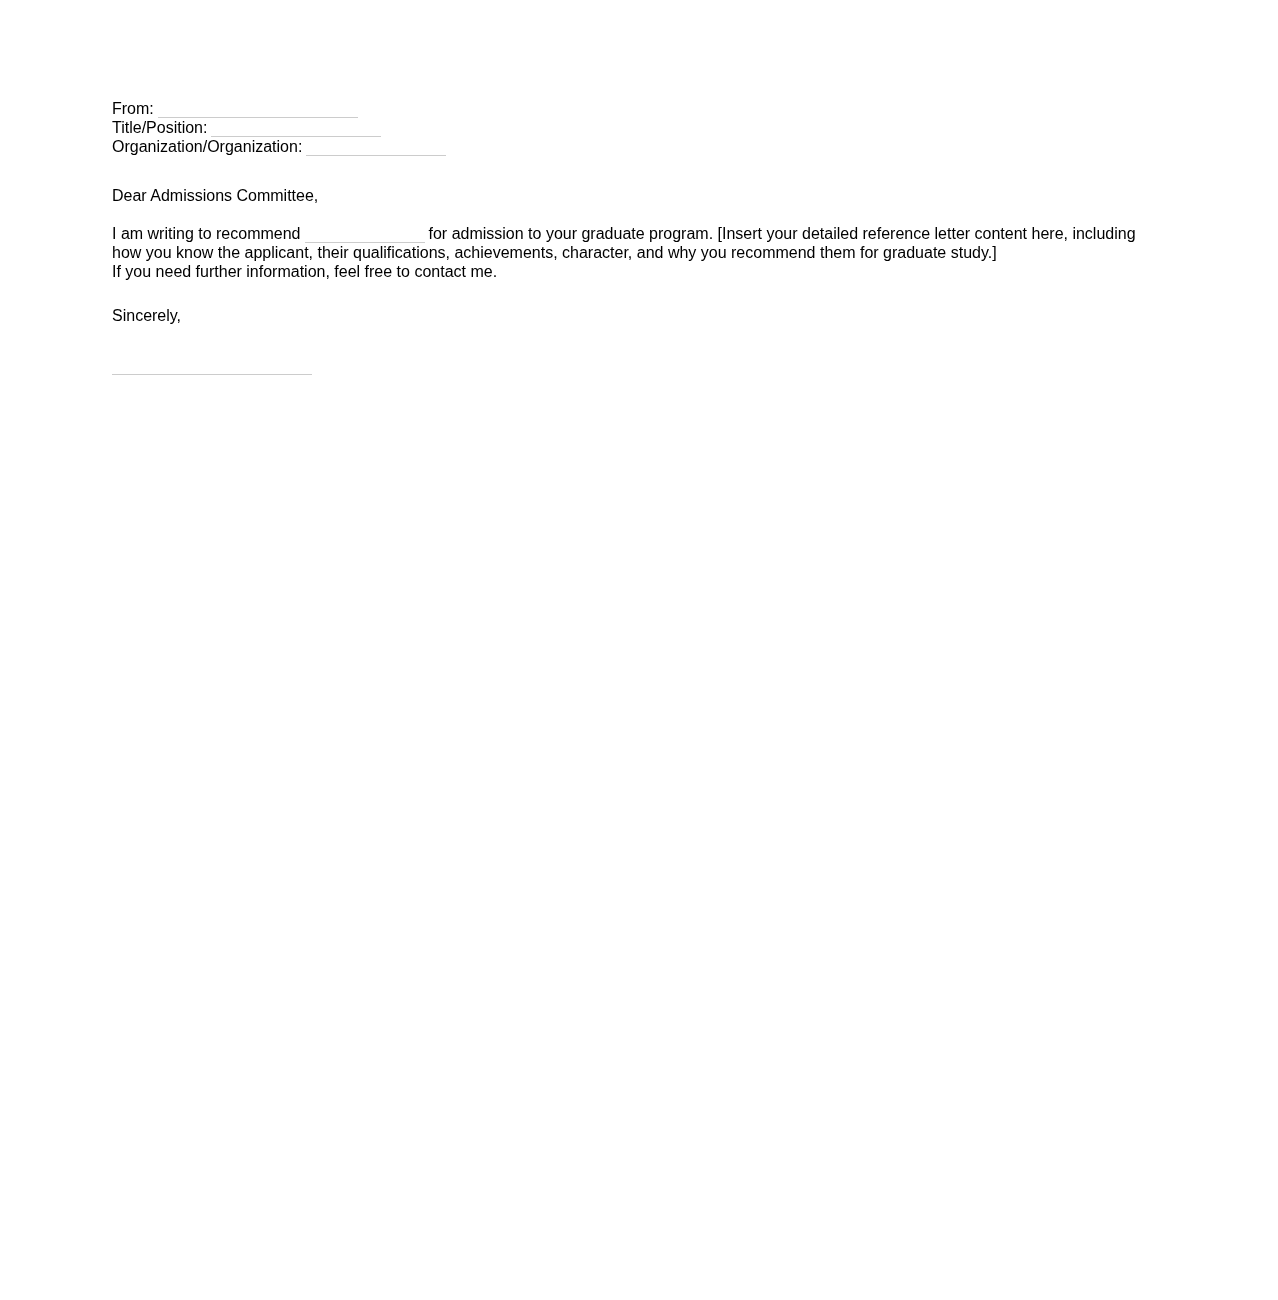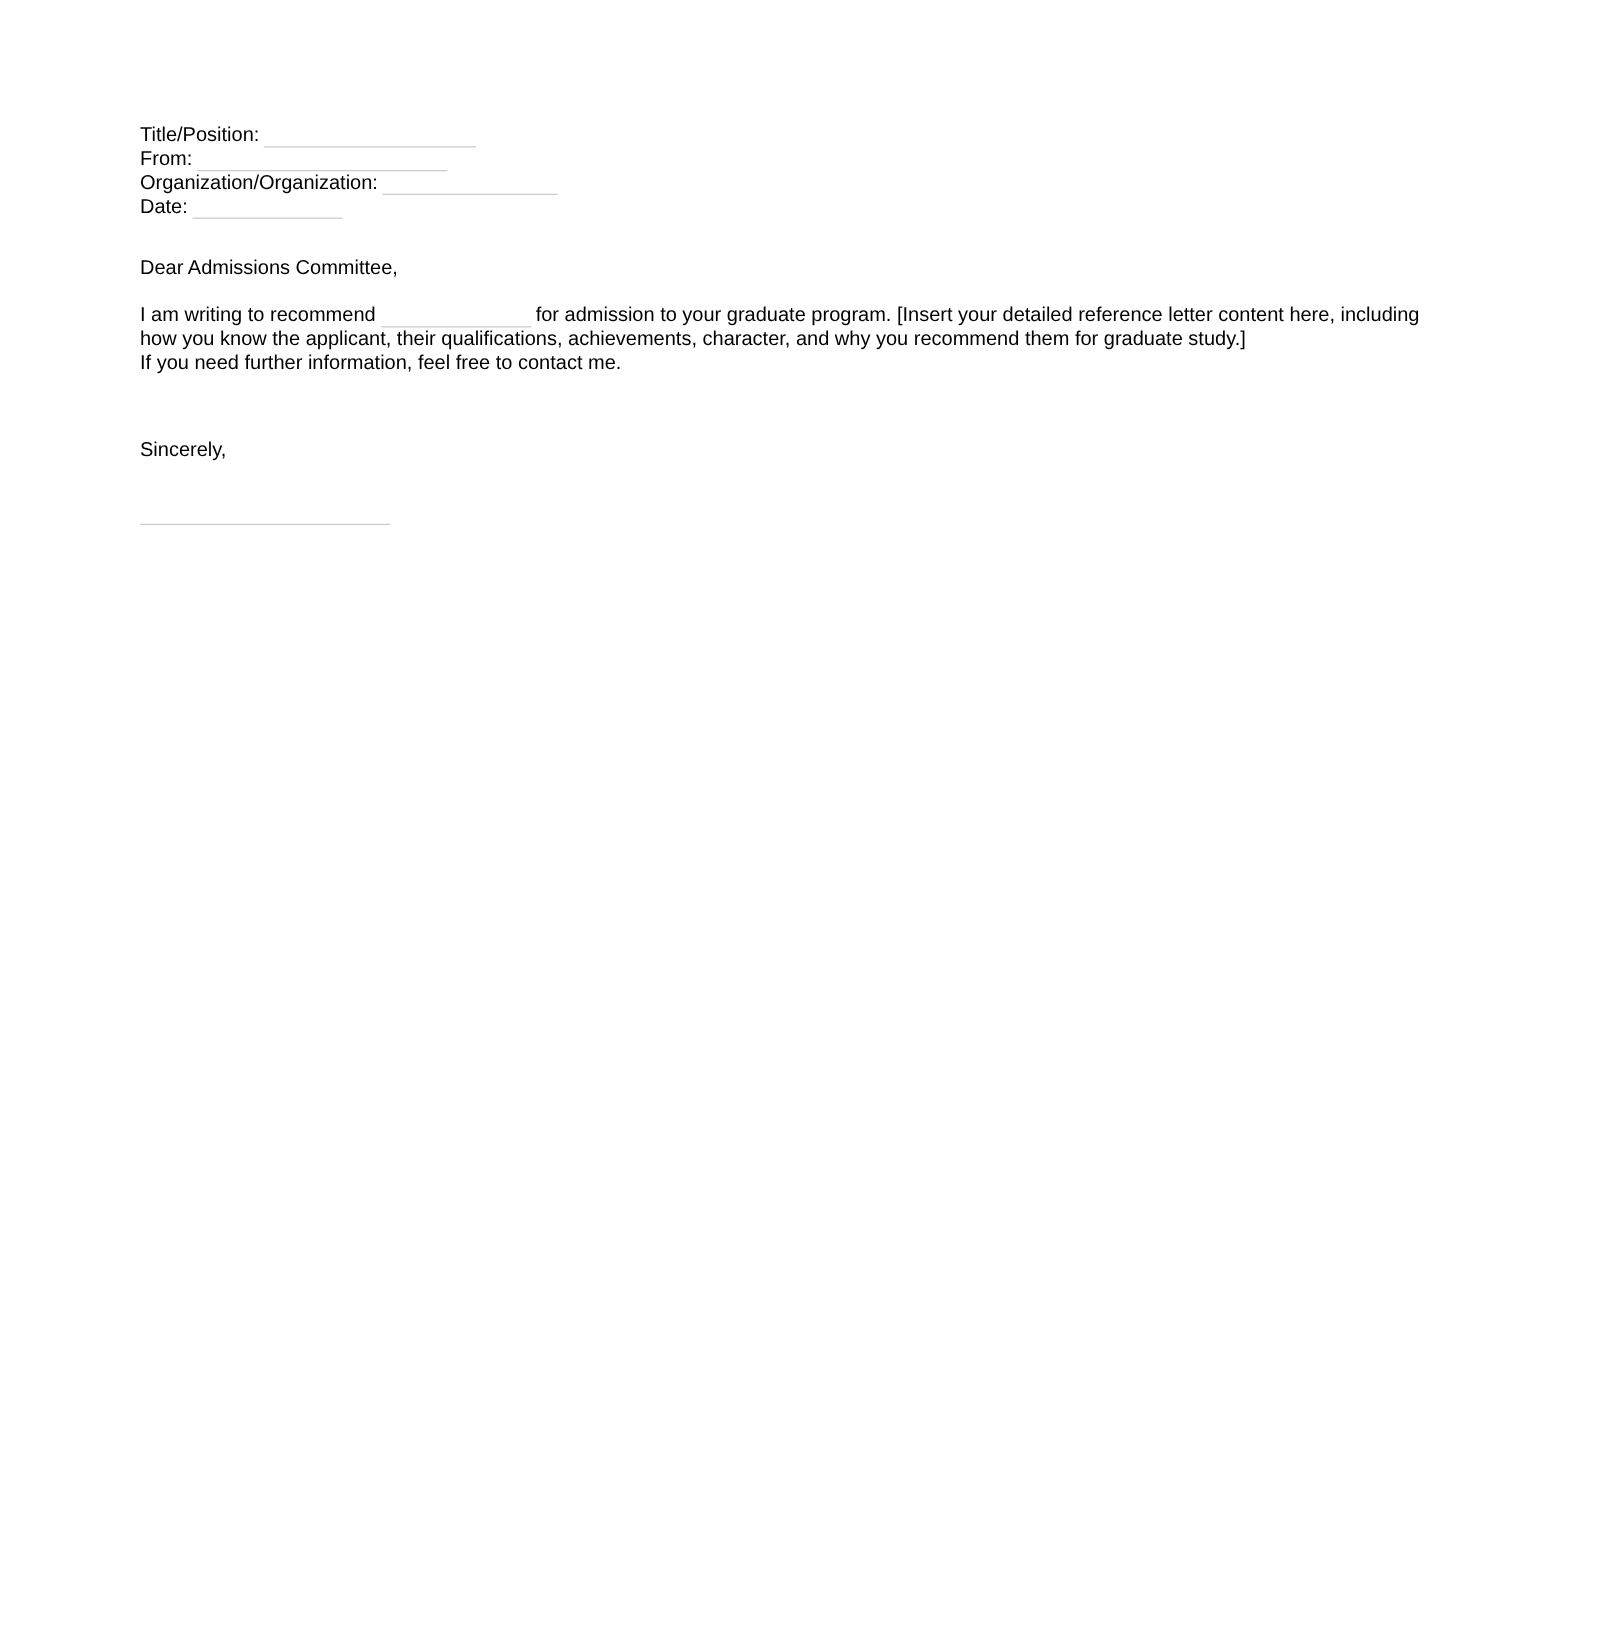--- a/index.html
+++ b/index.html
@@ -20,39 +20,36 @@
   .inline-field { margin: 0 4px; }
   .sig-line { width: 200px; border-bottom: 1px solid #cccccc; height: 1px; }
 </style>
 </head>
 <body>
 
 <div class="page">
 
   <div>
     <div class="line">
+      <span>From:</span><input class="field" style="width: 200px;" value="">
+    </div>
+    <div class="line">
       <span>Title/Position:</span><input class="field" style="width: 170px;" value="">
     </div>
     <div class="line">
-      <span>From:</span><input class="field" style="width: 200px;" value="">
-    </div>
-    <div class="line">
       <span>Organization/Organization:</span><input class="field" style="width: 140px;" value="">
-    </div>
-    <div class="line">
-      <span>Date:</span><input class="field" style="width: 120px;" value="">
     </div>
   </div>
 
 
   <div class="line" style="margin-top:30px">Dear Admissions Committee,</div>
 
   <div class="para" style="margin-top:19px">
     <span>I am writing to recommend</span><input class="field inline-field" style="width: 120px;" value=""><span>for admission to your graduate program. [Insert your detailed reference letter content here, including how you know the applicant, their qualifications, achievements, character, and why you recommend them for graduate study.]</span>
   </div>
 
   <div class="line" style="">If you need further information, feel free to contact me.</div>
 
-  <div class="line" style="margin-top:51px">Sincerely,</div>
+  <div class="line" style="margin-top:25px">Sincerely,</div>
 
   <div class="sig-line" style="margin-top:48px"></div>
 
 </div>
 
 </body></html>

